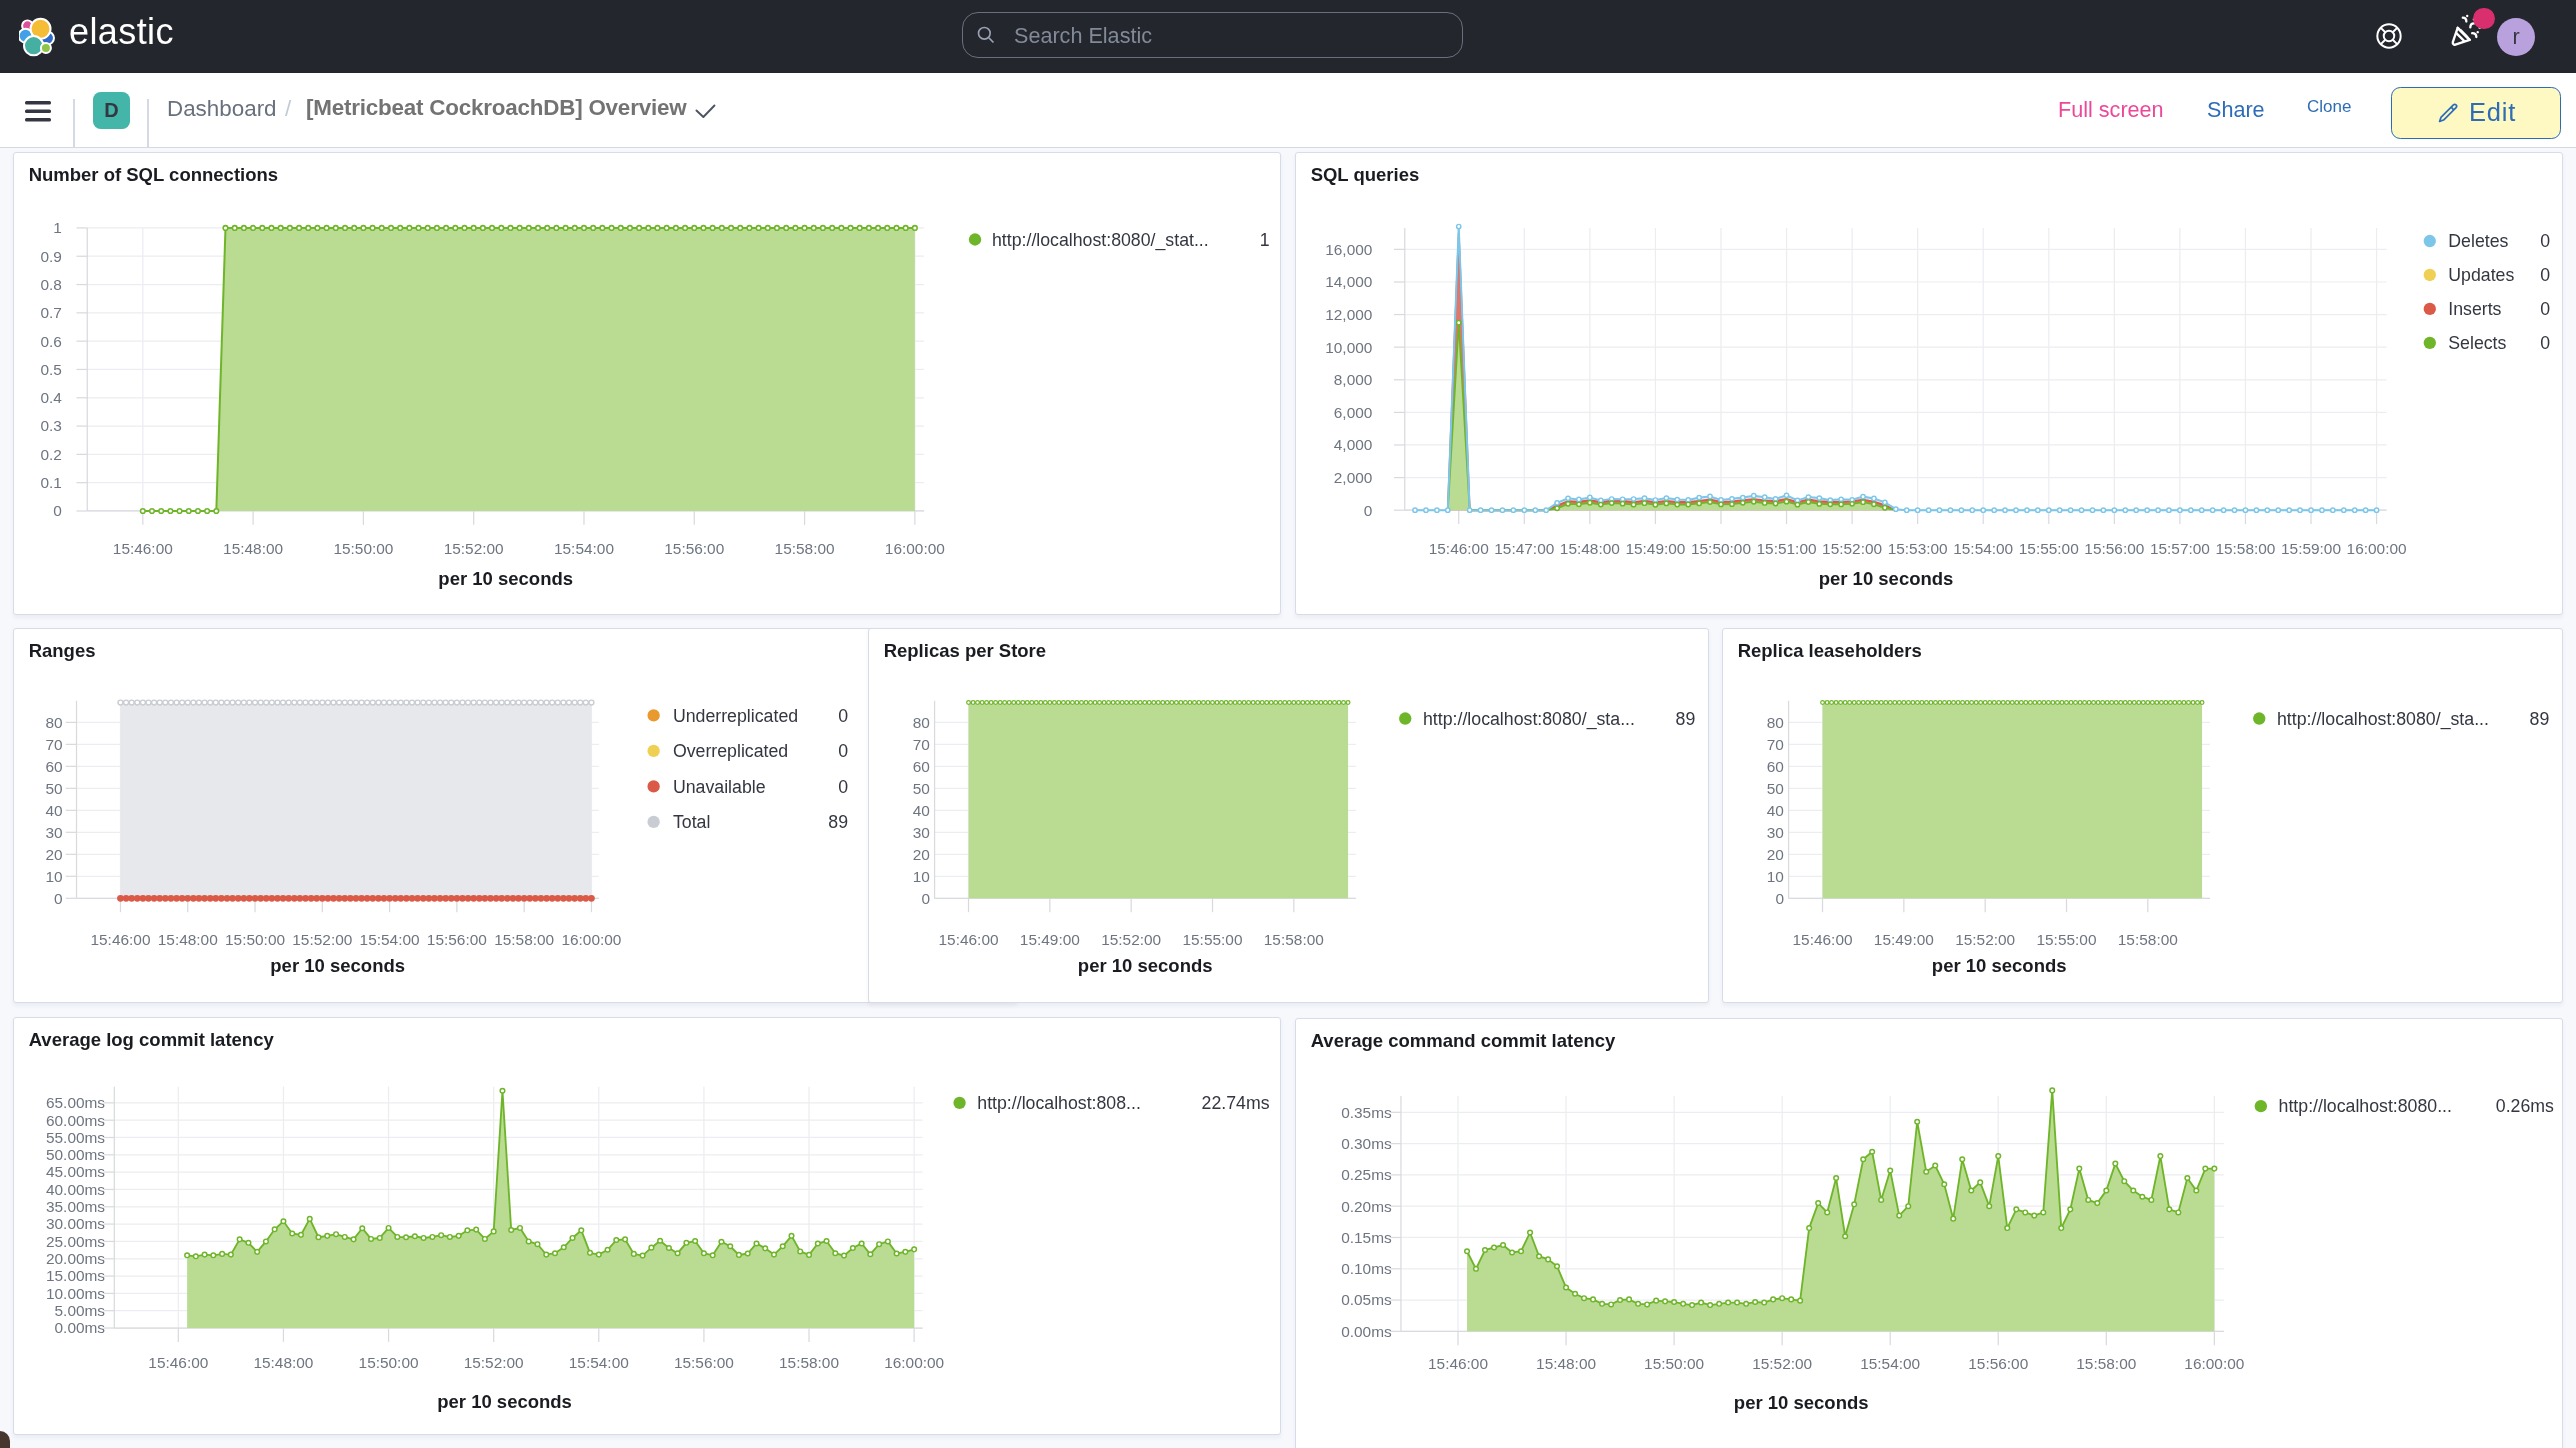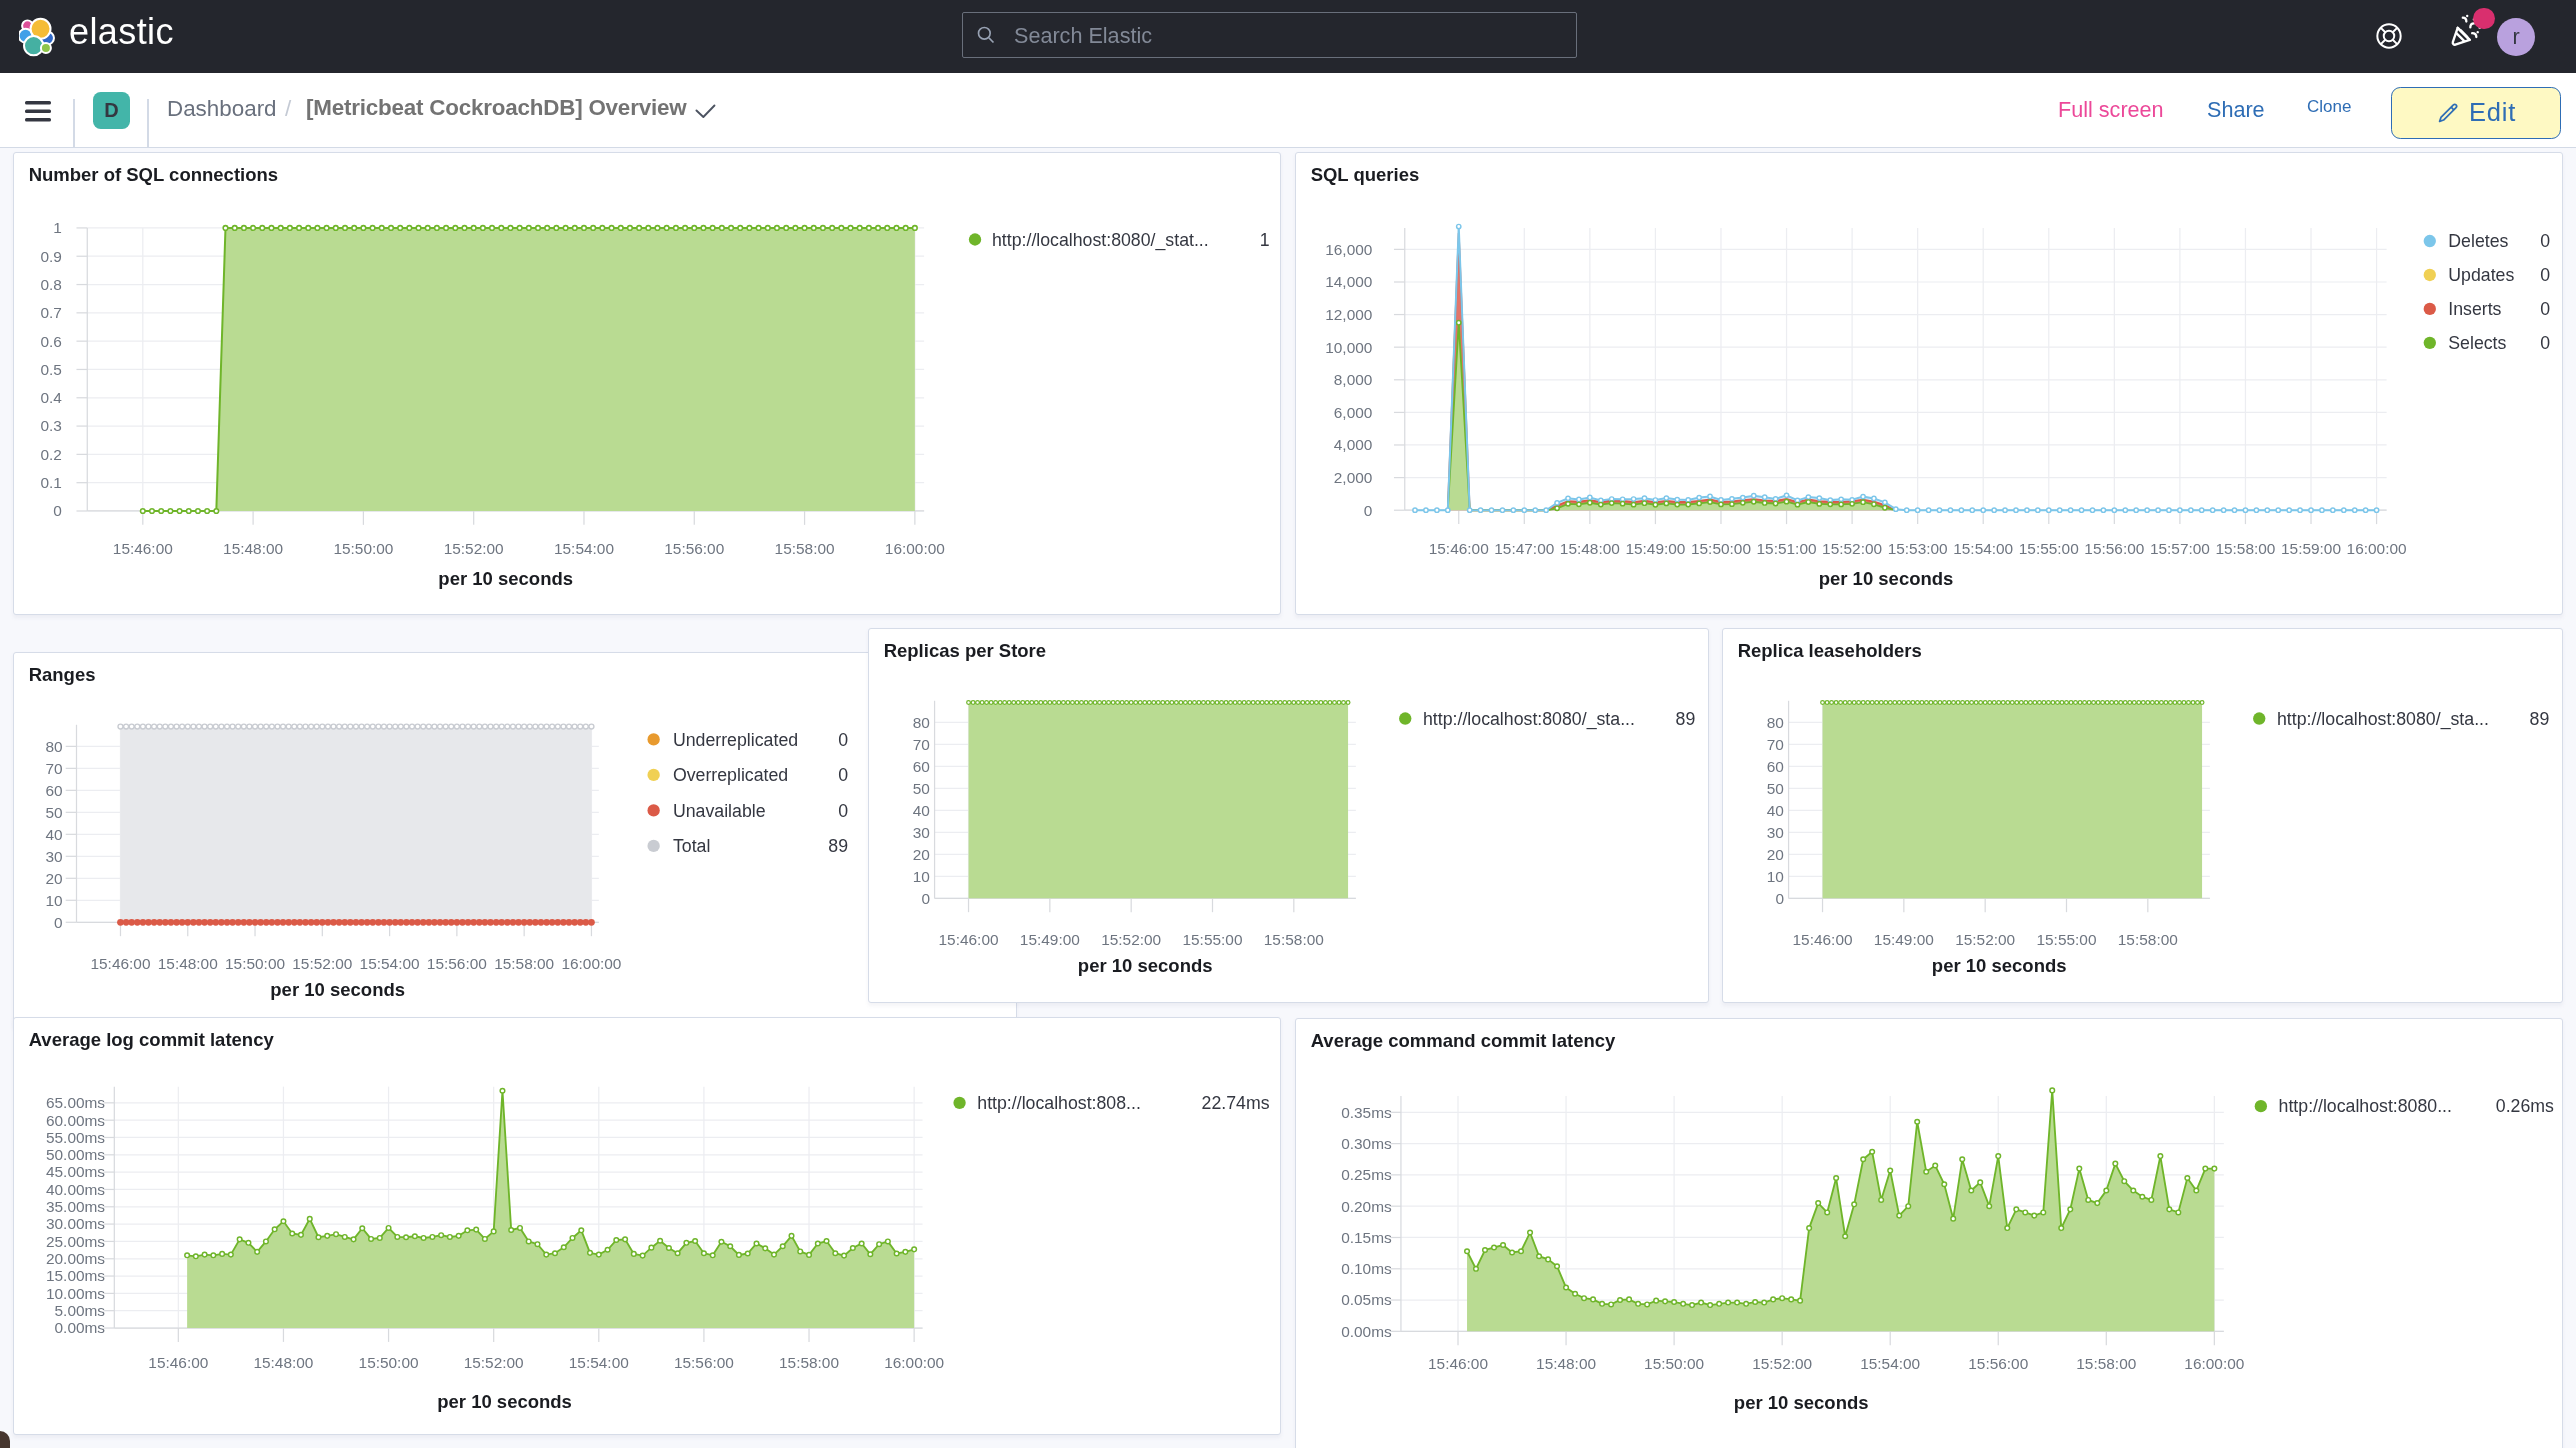--- a/index.html
+++ b/index.html
@@ -11,21 +11,21 @@
 <g stroke="#ffffff" stroke-width="2.6">
 <circle cx="11" cy="14" r="7" fill="#dd4f98"></circle>
 <circle cx="8.5" cy="27" r="9" fill="#41a0e8"></circle>
 <circle cx="37" cy="30" r="8.5" fill="#3069c8"></circle>
 <circle cx="28" cy="18" r="13" fill="#f5bc36"></circle>
 <circle cx="19" cy="40" r="12.5" fill="#45b0a2"></circle>
 <circle cx="35" cy="43" r="6.5" fill="#8ec549"></circle>
 </g>
     </svg>
 <div style="position:absolute;left:69px;top:10.8px;font-size:36px;color:#fff;font-weight:400;letter-spacing:0.4px">elastic</div>
-<div style="position:absolute;left:962px;top:11.6px;width:615px;height:46px;border:1.5px solid #696f7b;border-radius:2px;box-sizing:border-box">
+<div style="position:absolute;left:962px;top:11.6px;width:501px;height:46px;border:1.5px solid #696f7b;border-radius:16px;box-sizing:border-box">
 <svg width="20" height="20" viewBox="0 0 24 24" style="position:absolute;left:13px;top:12.3px">
         <g fill="none" stroke="#98a2b3" stroke-width="2">
           <circle cx="10" cy="10" r="7"></circle>
           <path d="M15.5 15.5 21 21"></path>
         </g>
       </svg>
 <div style="position:absolute;left:51px;top:10.8px;font-size:21.6px;color:#828997">Search Elastic</div>
     </div>
     <svg width="28" height="28" viewBox="0 0 24 24" style="position:absolute;left:2375px;top:22.4px">
 <g fill="none" stroke="#fff" stroke-width="1.7">
@@ -439,21 +439,21 @@
 <circle cx="1470.0" cy="158.0" r="8" fill="#f0d054"></circle>
 <text x="1494.0" y="166.0" font-size="23" fill="#343741" text-anchor="start" font-weight="normal">Updates</text>
 <text x="1626.0" y="166.0" font-size="23" fill="#343741" text-anchor="end" font-weight="normal">0</text>
 <circle cx="1470.0" cy="202.0" r="8" fill="#db5a47"></circle>
 <text x="1494.0" y="210.0" font-size="23" fill="#343741" text-anchor="start" font-weight="normal">Inserts</text>
 <text x="1626.0" y="210.0" font-size="23" fill="#343741" text-anchor="end" font-weight="normal">0</text>
 <circle cx="1470.0" cy="246.0" r="8" fill="#6fb52a"></circle>
 <text x="1494.0" y="254.0" font-size="23" fill="#343741" text-anchor="start" font-weight="normal">Selects</text>
 <text x="1626.0" y="254.0" font-size="23" fill="#343741" text-anchor="end" font-weight="normal">0</text>
     </svg></div>
-<div class="panel" style="left:13px;top:652px;width:1004px;height:375px"><svg width="841" height="375" viewBox="0 0 1090 486" xmlns="http://www.w3.org/2000/svg">
+<div class="panel" style="left:13px;top:628px;width:1004px;height:375px"><svg width="841" height="375" viewBox="0 0 1090 486" xmlns="http://www.w3.org/2000/svg">
       <text x="19" y="36" font-size="24" font-weight="bold" fill="#1a1c21">Ranges</text>
       <line x1="81" y1="121.0" x2="758" y2="121.0" stroke="#ecedf1" stroke-width="1.6"></line>
 <line x1="67" y1="121.0" x2="81" y2="121.0" stroke="#d8dade" stroke-width="1.6"></line>
 <text x="63.0" y="128.0" font-size="20" fill="#6e7580" text-anchor="end" font-weight="normal">80</text>
 <line x1="81" y1="149.5" x2="758" y2="149.5" stroke="#ecedf1" stroke-width="1.6"></line>
 <line x1="67" y1="149.5" x2="81" y2="149.5" stroke="#d8dade" stroke-width="1.6"></line>
 <text x="63.0" y="156.5" font-size="20" fill="#6e7580" text-anchor="end" font-weight="normal">70</text>
 <line x1="81" y1="178.0" x2="758" y2="178.0" stroke="#ecedf1" stroke-width="1.6"></line>
 <line x1="67" y1="178.0" x2="81" y2="178.0" stroke="#d8dade" stroke-width="1.6"></line>
 <text x="63.0" y="185.0" font-size="20" fill="#6e7580" text-anchor="end" font-weight="normal">60</text>

